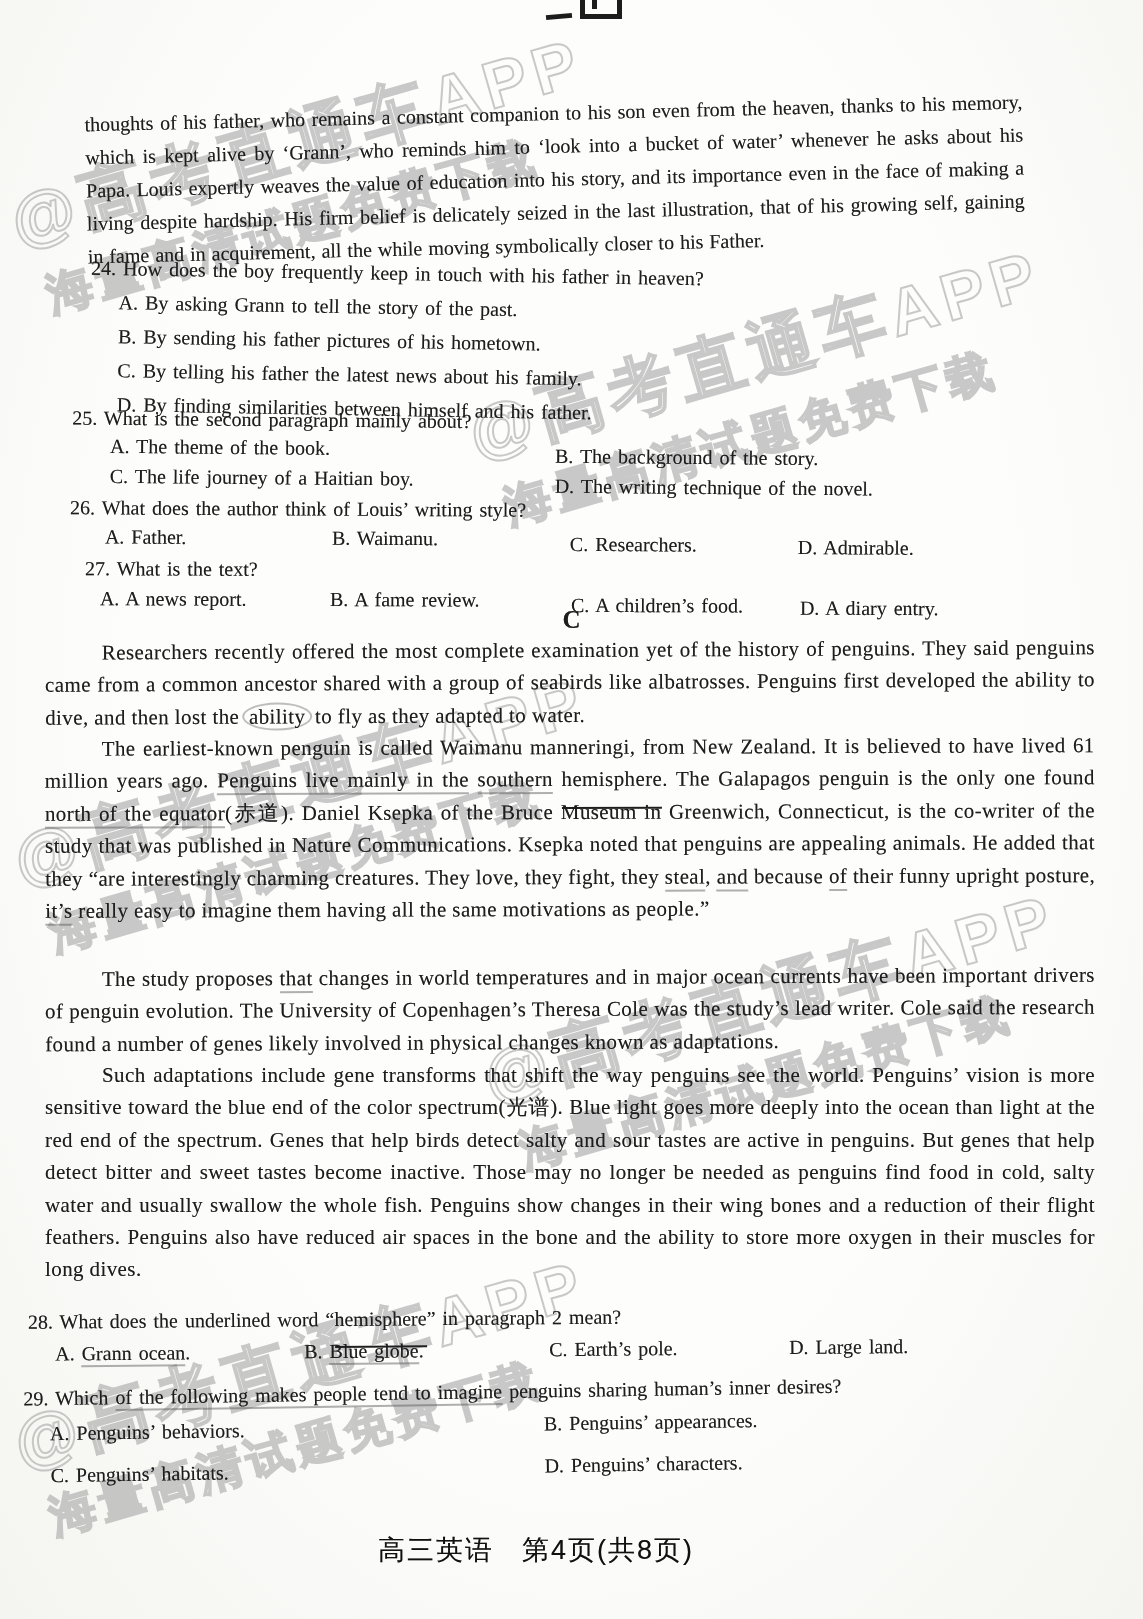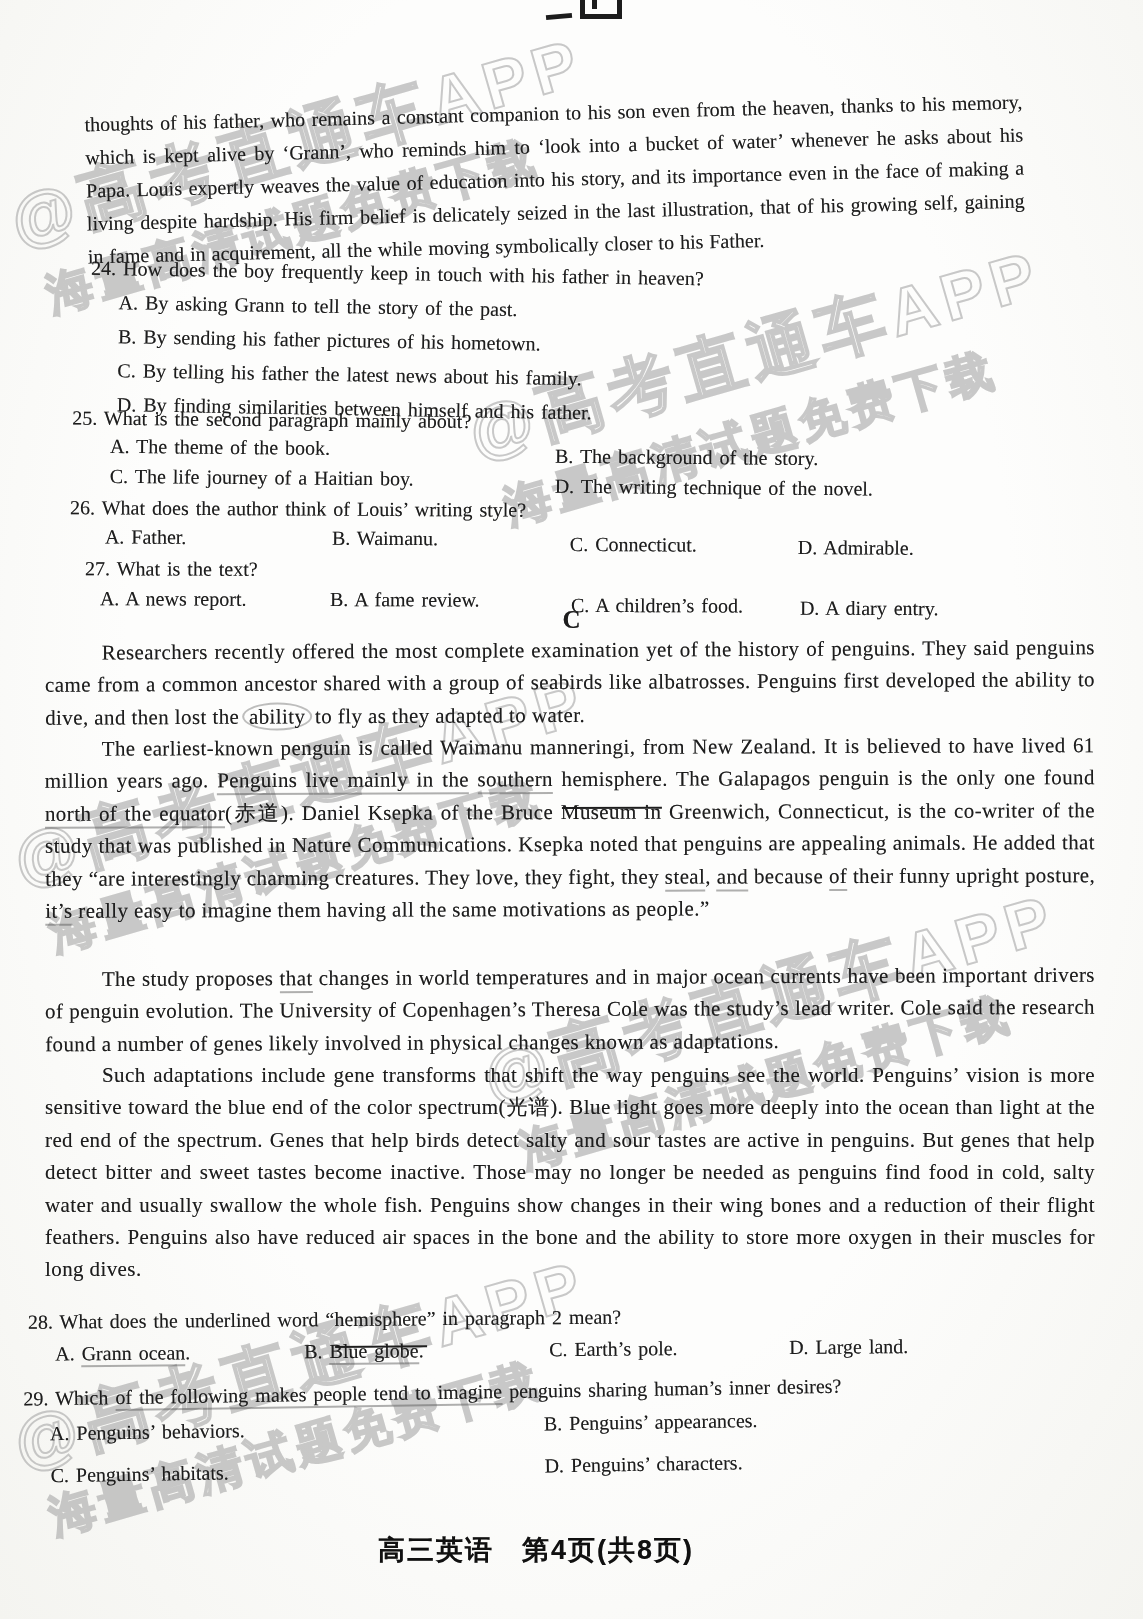--- a/index.html
+++ b/index.html
@@ -40,21 +40,21 @@
   .opt{font-size:20px;line-height:34px;word-spacing:2px;white-space:nowrap;}
   .optcol{position:absolute;white-space:nowrap;font-size:20px;word-spacing:2px;}
   .optrow{position:relative;height:30px;}
   .optlist .opt{margin-left:28px;}
   .pencil{border-bottom:2px solid rgba(80,80,80,.45);padding-bottom:1px;}
   .uline{border-bottom:2px solid #1f1f1f;padding-bottom:16px;}
   .circle{border:2px solid rgba(110,110,110,.45);border-radius:50%;padding:0 5px;margin:0 -3px;}
   .seclabel{position:absolute;left:0;top:606px;width:1143px;text-align:center;
             font-size:25px;font-weight:bold;z-index:2;}
   .footer{position:absolute;left:0;top:1532px;width:1072px;text-align:center;z-index:2;
-          font-family:"Liberation Sans", sans-serif;font-weight:bold;font-size:27px;color:#101010;}
+          font-family:"Liberation Sans", sans-serif;font-weight:normal;font-size:27px;color:#101010;}
   .footer span{margin:0 14px;letter-spacing:2px;}
 </style>
 </head>
 <body>
 
 <div class="page">
 
   <div class="topmark">
     <i class="tm1"></i>
     <i class="tm2"></i>
@@ -103,21 +103,21 @@
       <span class="optcol" style="left:38px;top:2px">C. The life journey of a Haitian boy.</span>
       <span class="optcol" style="left:483px;top:8px">D. The writing technique of the novel.</span>
     </div>
   </div>
 
   <div class="blk" style="top:495px;left:70px;width:1030px;transform:rotate(.3deg);">
     <div class="stem" style="line-height:31px">26. What does the author think of Louis’ writing style?</div>
     <div class="optrow">
       <span class="optcol" style="left:35px;top:2px">A. Father.</span>
       <span class="optcol" style="left:262px;top:2px">B. Waimanu.</span>
-      <span class="optcol" style="left:500px;top:7px">C. Connecticut.</span>
+      <span class="optcol" style="left:500px;top:7px">C. Researchers.</span>
       <span class="optcol" style="left:728px;top:9px">D. Admirable.</span>
     </div>
   </div>
 
   <div class="blk" style="top:553px;left:85px;width:1020px;transform:rotate(.2deg);">
     <div class="stem">27. What is the text?</div>
     <div class="optrow">
       <span class="optcol" style="left:15px;top:2px">A. A news report.</span>
       <span class="optcol" style="left:245px;top:2px">B. A fame review.</span>
       <span class="optcol" style="left:486px;top:7px">C. A children’s food.</span>

